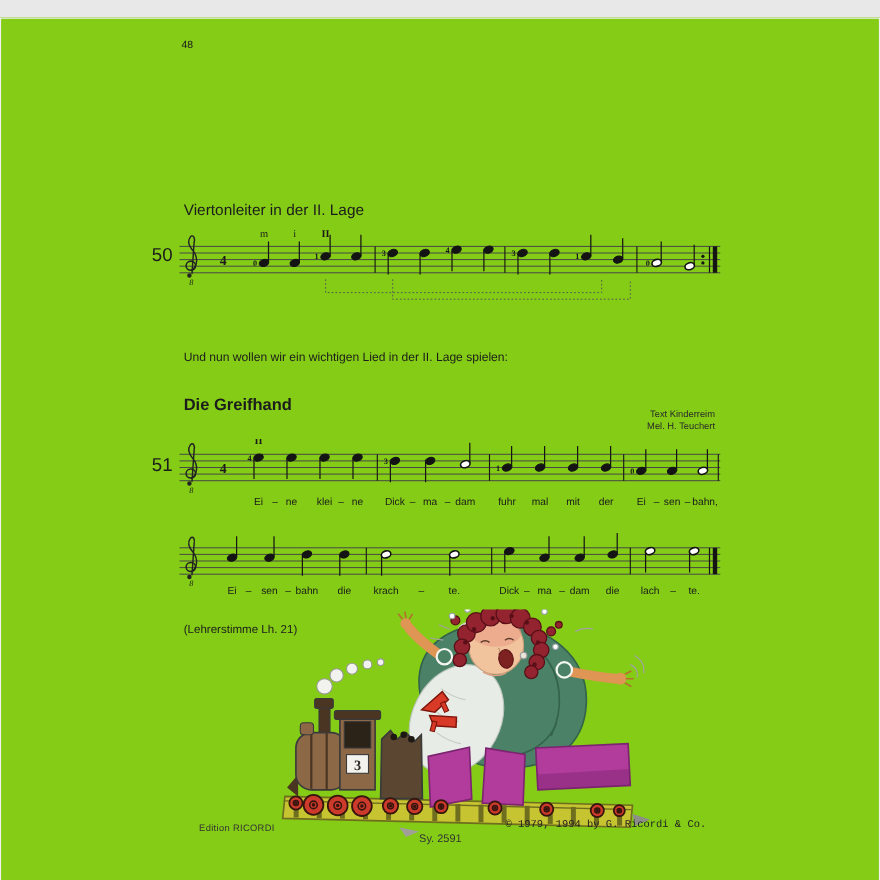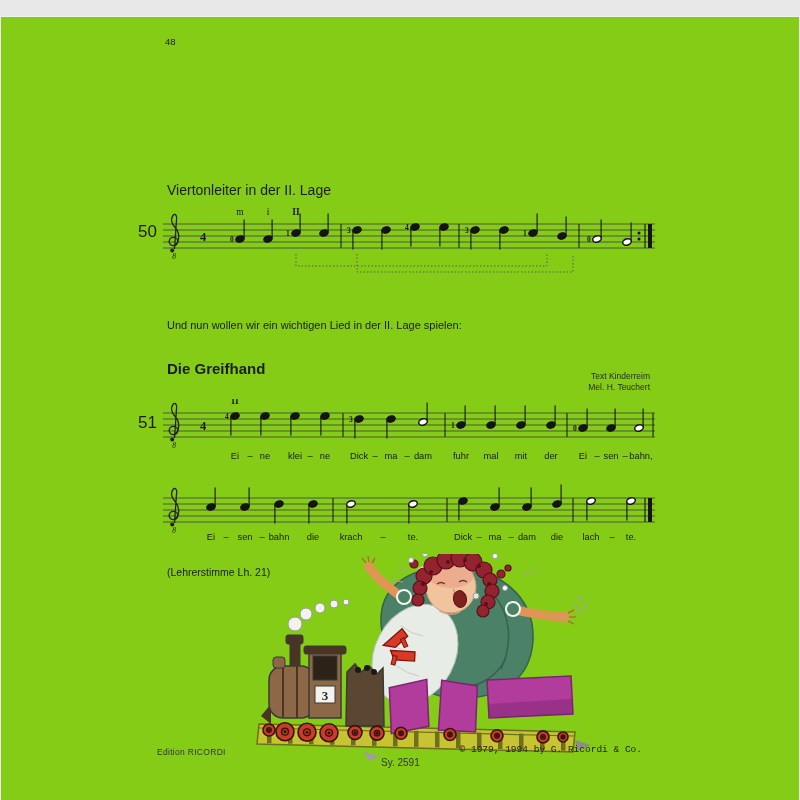--- a/index.html
+++ b/index.html
@@ -15,21 +15,21 @@
   #interlude{left:167px;top:303px;font-size:11px}
   #song-title{left:167px;top:344px;font-size:15px;font-weight:bold}
   #credits{right:150px;top:355px;font-size:8.5px;line-height:10.5px;text-align:right;color:#2a2a2a}
   #num51{left:138px;top:397px;font-size:17px}
   #teacher-note{left:167px;top:550px;font-size:10.5px}
   .staff{position:absolute;left:163px}
   #staff50{top:190px}
   #staff51a{top:383px}
   #staff51b{top:468px}
   #illo{position:absolute;left:243px;top:538px}
-  #footer-left{left:157px;top:731px;font-size:8.5px;letter-spacing:.3px;color:#333}
+  #footer-left{left:181px;top:731px;font-size:8.5px;letter-spacing:.3px;color:#333}
   #footer-center{left:381px;top:741px;font-size:10px;color:#333}
   #footer-right{right:158px;top:728px;font-size:9.5px;font-family:Liberation Mono, monospace;color:#222}
   svg text{font-family:"Liberation Sans",sans-serif}
   text.ser{font-family:"Liberation Serif",serif}
 </style>
 </head>
 <body>
 
 <div id="page">
   <div class="abs" id="page-num">48</div>

